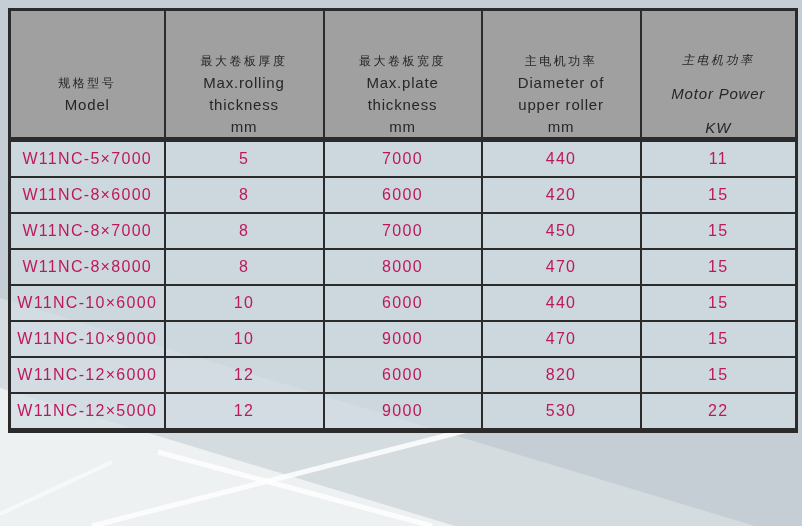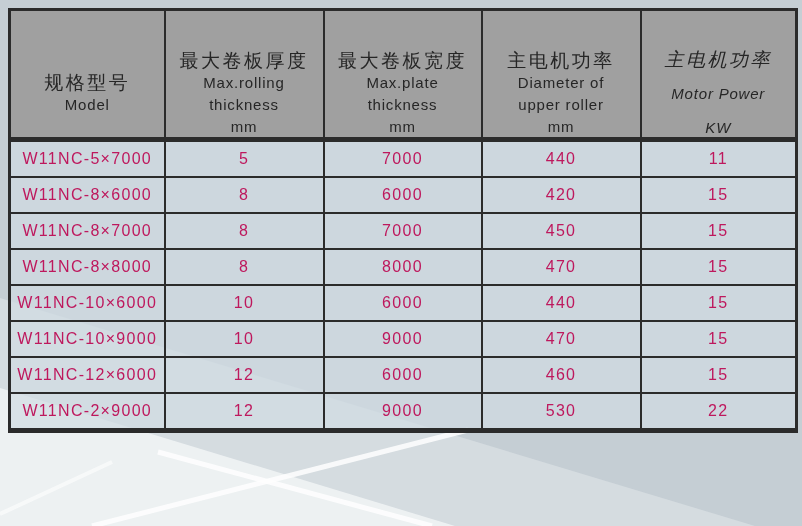--- a/index.html
+++ b/index.html
@@ -38,21 +38,21 @@
   }
   .spec tbody tr:last-child td { border-bottom: 5px solid #2b2b2b; }
   .hstack {
     display: flex;
     flex-direction: column;
     align-items: center;
     justify-content: center;
     height: 100%;
   }
   .hline { line-height: 18px; font-size: 15px; letter-spacing: 0.8px; color: #262626; }
-  .hline.zh { letter-spacing: 2.5px; font-size: 19px; margin-top: 40px; }
+  .hline.zh { letter-spacing: 2.5px; font-size: 12px; margin-top: 40px; }
   .lines-2 .hstack { gap: 4px; }
   .lines-3 .hstack { gap: 16px; font-style: italic; }
   .lines-4 .hstack { gap: 4px; }
 </style>
 </head>
 <body>
 
 <div class="stage">
 
   <svg class="bg" width="802" height="526" viewBox="0 0 802 526">
@@ -153,25 +153,25 @@
         <td>W11NC-10×9000</td>
         <td>10</td>
         <td>9000</td>
         <td>470</td>
         <td>15</td>
       </tr>
       <tr>
         <td>W11NC-12×6000</td>
         <td>12</td>
         <td>6000</td>
-        <td>460</td>
+        <td>820</td>
         <td>15</td>
       </tr>
       <tr>
-        <td>W11NC-2×9000</td>
+        <td>W11NC-12×5000</td>
         <td>12</td>
         <td>9000</td>
         <td>530</td>
         <td>22</td>
       </tr>
     </tbody>
   </table>
 </div>
 
 </body></html>

